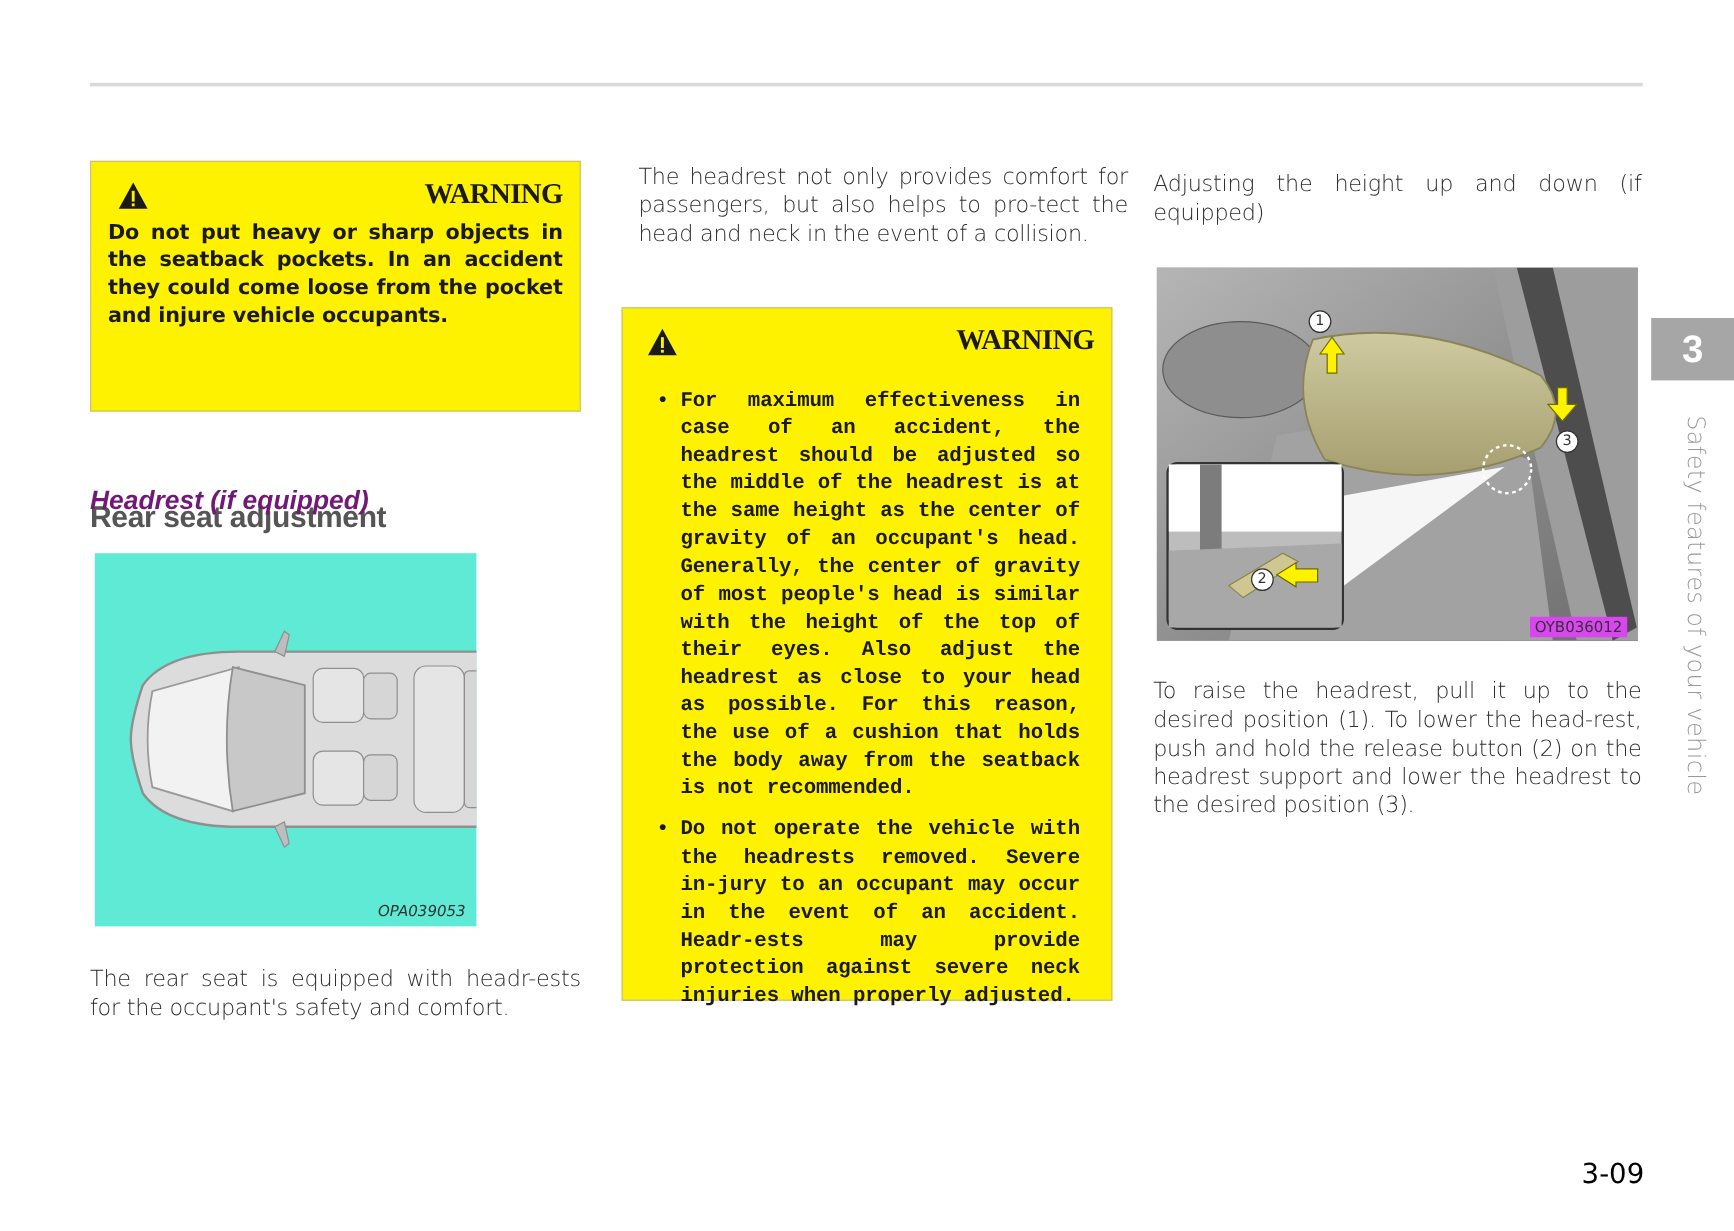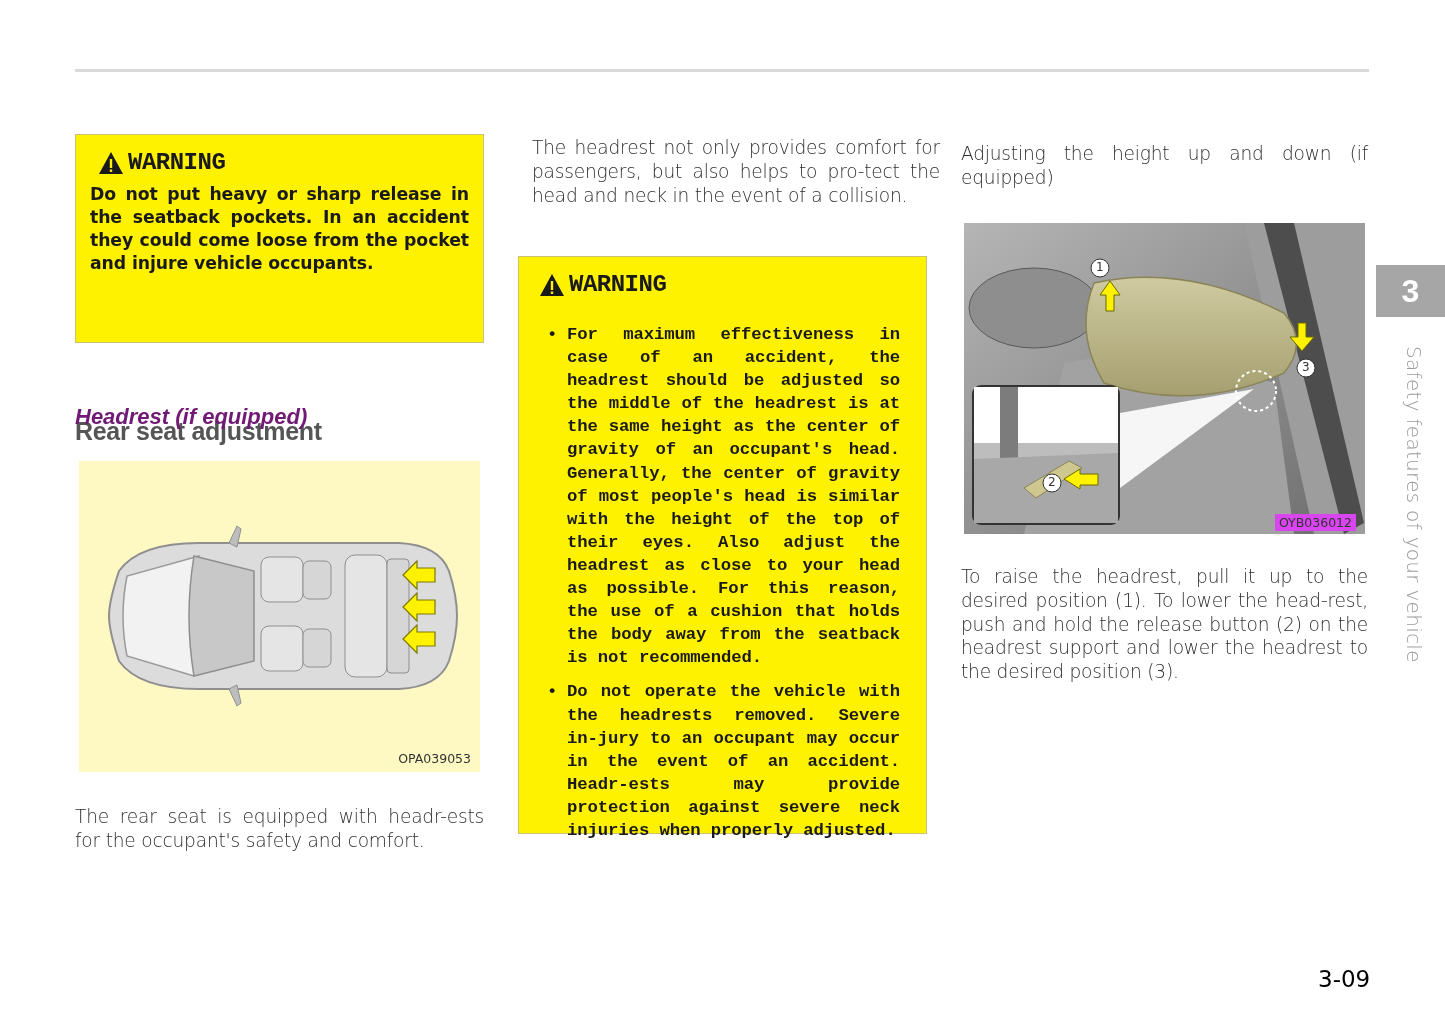--- a/index.html
+++ b/index.html
@@ -7,21 +7,21 @@
     width:1445px; height:1026px; position:relative; overflow:hidden;
     background:#ffffff; color:#333333;
     font-family:"DejaVu Sans", sans-serif;
   }
   .top-rule { position:absolute; left:75px; top:69px; width:1294px; height:3px; background:#d9d9d9; }
 
   .warn-box {
     position:absolute; background:#fff200; border:1px solid #c9c07a;
     box-sizing:border-box; color:#1a1a1a;
   }
-  .warn-head { display:flex; align-items:center; font-weight:bold; font-size:24px; letter-spacing:-0.5px; font-family:Liberation Mono, monospace; }
+  .warn-head { display:flex; align-items:center; font-weight:bold; font-size:24px; letter-spacing:-0.5px; font-family:Liberation Serif, serif;justify-content:space-between; }
   .warn-head svg { margin-right:4px; }
   .warn-sub { display:flex; align-items:center; font-weight:bold; font-size:21px; font-family:"Liberation Sans", sans-serif; }
   .square { width:13px; height:13px; background:#1a1a1a; margin-right:9px; display:inline-block; }
   .warn-text {
     font-family:"DejaVu Sans", sans-serif; font-weight:bold; font-size:17.3px;
     line-height:23.1px; text-align:justify; text-align-last:left; letter-spacing:-0.1px;
   }
   .bullet-list { list-style:none; margin:12px; padding:0;font-family:Liberation Mono, monospace; }
   .bullet-list li { position:relative; padding-left:22px; margin-bottom:11px; }
   .bullet-list li::before { content:"•"; position:absolute; left:2px; top:0; }
@@ -58,27 +58,27 @@
 
 <div class="warn-box" style="left:75px; top:134px; width:409px; height:209px; padding:12px 14px 0 14px;">
   <div class="warn-head" style="margin-left:8px; margin-top:2px;">
     <svg width="26" height="24" viewBox="0 0 26 24">
       <path d="M13 1 L25 23 L1 23 Z" fill="#1a1a1a"></path>
       <rect x="11.8" y="8" width="2.4" height="9" fill="#fff200"></rect>
       <rect x="11.8" y="18.5" width="2.4" height="2.4" fill="#fff200"></rect>
     </svg>
     <span>WARNING</span>
   </div>
-  <div class="warn-text" style="margin-top:7px; padding-right:0;">Do not put heavy or sharp release in the seatback pockets. In an accident they could come loose from the pocket and injure vehicle occupants.</div>
+  <div class="warn-text" style="margin-top:7px; padding-right:0;">Do not put heavy or sharp objects in the seatback pockets. In an accident they could come loose from the pocket and injure vehicle occupants.</div>
 </div>
 
 <div class="section-title" style="position:absolute; left:75px; top:373px;margin-top:44px;">Rear seat adjustment</div>
 <div class="section-sub" style="position:absolute; left:75px; top:404px;">Headrest (if equipped)</div>
 
-<div class="figure" style="left:79px; top:461px; width:401px; height:311px; background:#fef9c3;">
+<div class="figure" style="left:79px; top:461px; width:318px; height:311px; background:#5eead4;font-style:italic;">
   <svg width="401" height="311" viewBox="0 0 401 311">
 
     <path d="M40 110 Q30 140 30 155 Q30 170 40 200 Q60 228 120 228 L320 228 Q360 226 370 200 Q378 175 378 155 Q378 135 370 110 Q360 84 320 82 L120 82 Q60 82 40 110 Z" fill="#dcdcdc" stroke="#8f8f8f" stroke-width="2"></path>
 
     <path d="M48 115 Q40 155 48 195 L115 215 L120 95 Z" fill="#f2f2f2" stroke="#9a9a9a" stroke-width="1.5"></path>
 
     <path d="M115 95 L175 110 L175 200 L115 215 Q105 155 115 95 Z" fill="#c8c8c8" stroke="#8f8f8f" stroke-width="1.5"></path>
 
     <path d="M150 82 L158 65 L162 68 L158 86 Z" fill="#bdbdbd" stroke="#8f8f8f"></path>
     <path d="M150 228 L158 245 L162 242 L158 224 Z" fill="#bdbdbd" stroke="#8f8f8f"></path>

